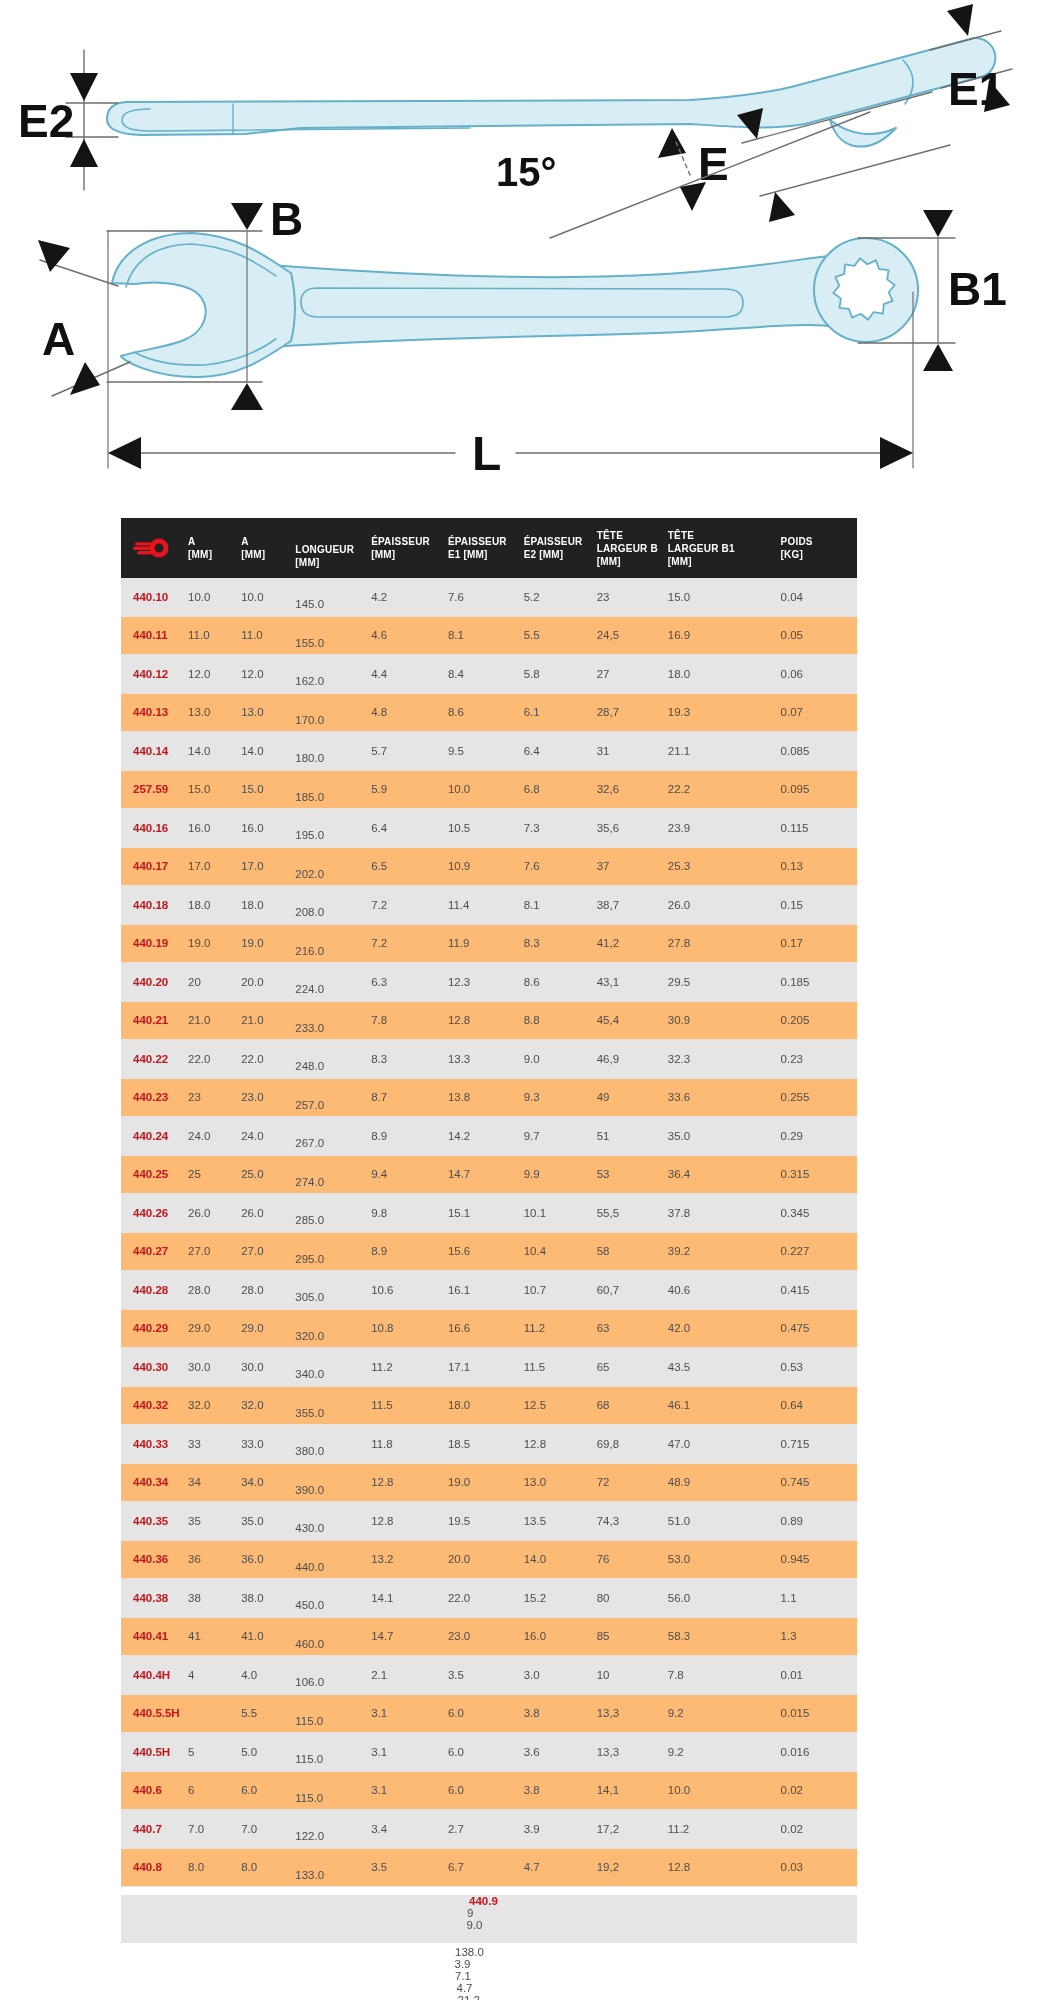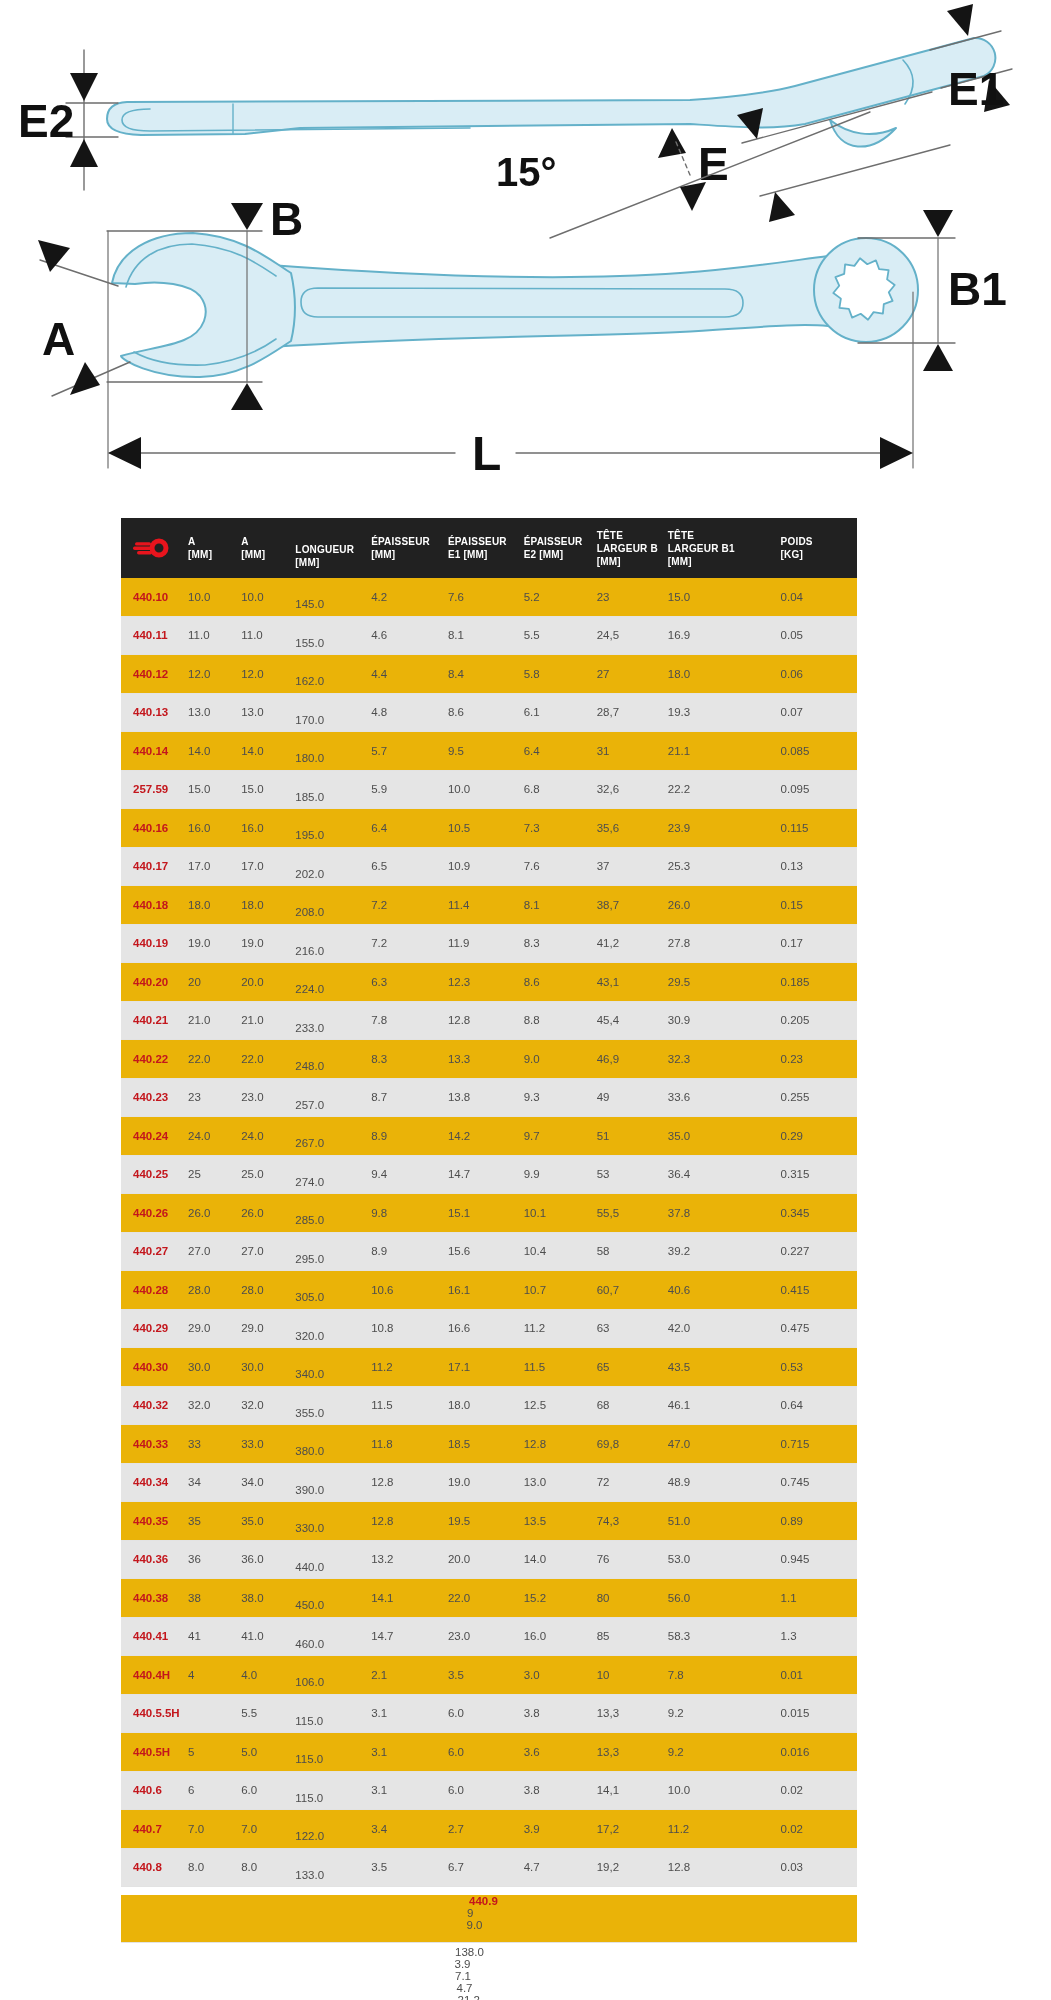--- a/index.html
+++ b/index.html
@@ -15,24 +15,24 @@
   .thead{
     display:flex;align-items:center;height:60px;background:#212121;color:#fff;
   }
   .th{font-size:10px;font-weight:bold;line-height:1.3;letter-spacing:.2px;
       padding-left:6px;box-sizing:border-box;text-transform:uppercase;}
   .col0{width:64px;padding-left:12px;box-sizing:border-box;}
   .col1{width:56px;}  .col2{width:57px;}  .col3{width:80px;margin-top:15px;}
   .col4{width:81px;}  .col5{width:80px;}  .col6{width:77px;}
   .col7{width:75px;}  .col8{width:79px;}  .col9{width:87px;margin-left:38px;}
   .tr{
-    display:flex;align-items:center;height:37.5px;background:#e5e5e5;
+    display:flex;align-items:center;height:37.5px;background:#fdba74;
     border-bottom:1px solid #e3e3e3;font-size:11.5px;color:#4d4d4d;
   }
-  .tr.alt{background:#eab308;}
+  .tr.alt{background:#e5e5e5;}
   .tr .td{padding-left:6px;box-sizing:border-box;white-space:nowrap;}
   .tr .ref{padding-left:12px;font-weight:bold;color:#c3161c;}
   .tr.separated{margin-top:8px;height:47px;flex-direction:column;}
   .logo-box{display:flex;align-items:center;}
 </style>
 </head>
 <body>
 
 <div class="diagram-wrap">
 <svg width="1051" height="505" viewBox="0 0 1051 505">
@@ -458,21 +458,21 @@
         <div class="td col5">19.0</div>
         <div class="td col6">13.0</div>
         <div class="td col7">72</div>
         <div class="td col8">48.9</div>
         <div class="td col9">0.745</div>
       </div>
       <div class="tr alt">
         <div class="td col0 ref">440.35</div>
         <div class="td col1">35</div>
         <div class="td col2">35.0</div>
-        <div class="td col3">330.0</div>
+        <div class="td col3">430.0</div>
         <div class="td col4">12.8</div>
         <div class="td col5">19.5</div>
         <div class="td col6">13.5</div>
         <div class="td col7">74,3</div>
         <div class="td col8">51.0</div>
         <div class="td col9">0.89</div>
       </div>
       <div class="tr">
         <div class="td col0 ref">440.36</div>
         <div class="td col1">36</div>

